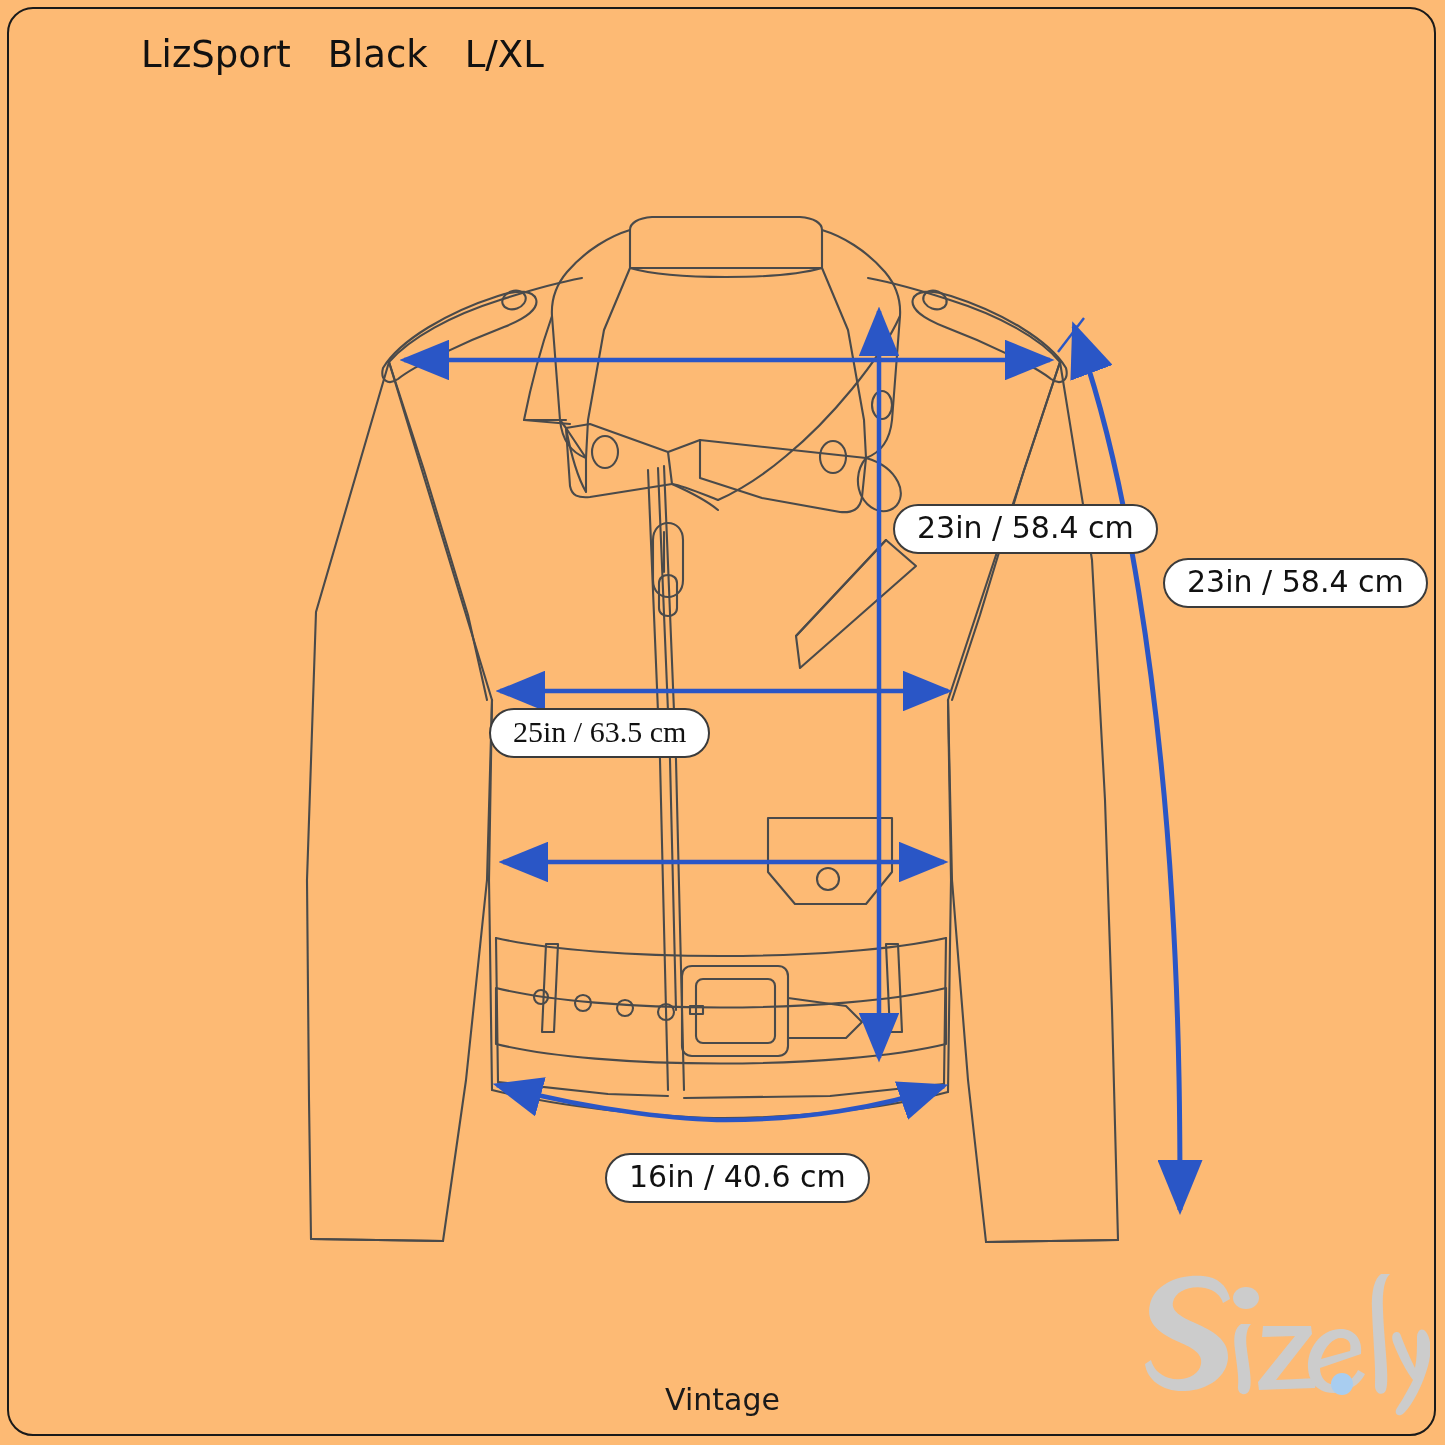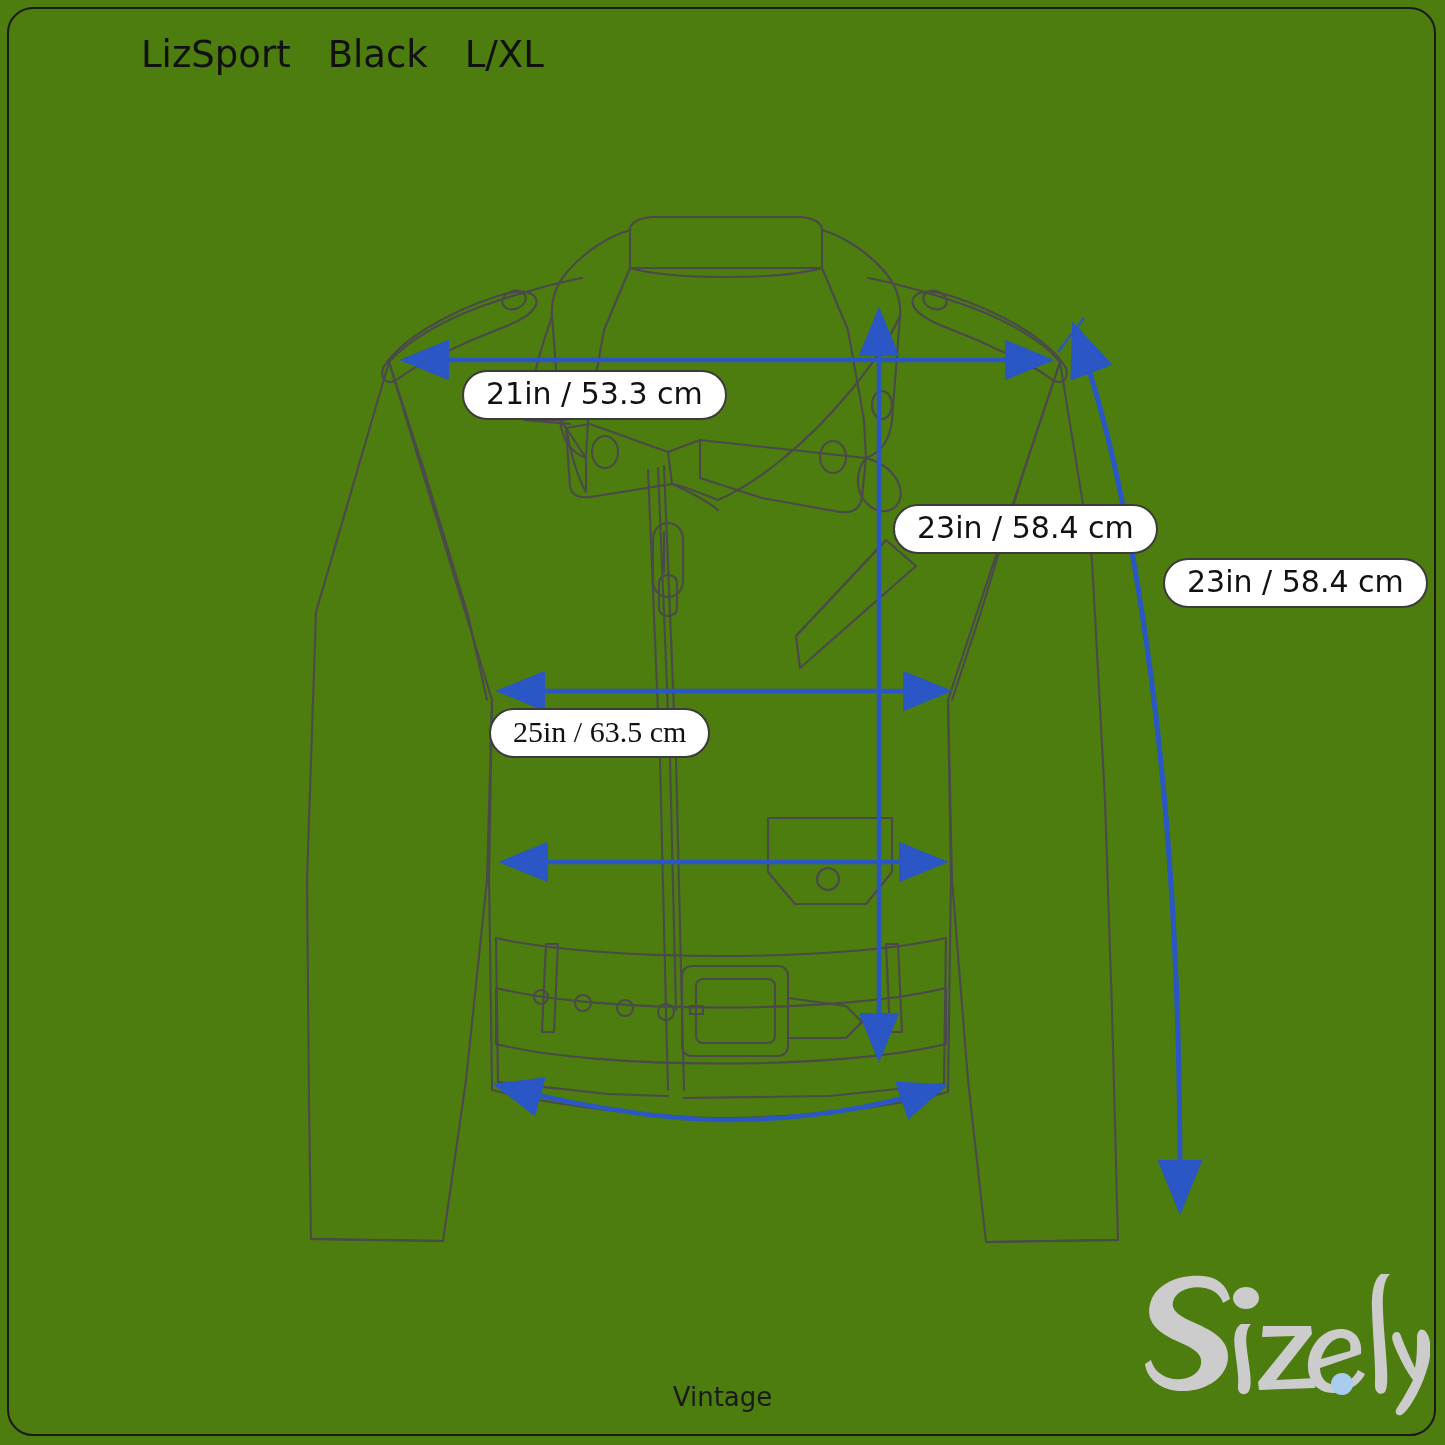--- a/index.html
+++ b/index.html
@@ -4,21 +4,21 @@
 <style>
   html, body {
     margin: 0;
     padding: 0;
     background: #ffffff;
   }
   #page {
     position: relative;
     width: 1445px;
     height: 1445px;
-    background: #4d7c0f;
+    background: #fdba74;
     font-family: "DejaVu Sans", "Liberation Sans", sans-serif;
     overflow: hidden;
   }
   #frame {
     position: absolute;
     left: 7px;
     top: 7px;
     width: 1429px;
     height: 1429px;
     border: 2px solid #1a1a1a;
@@ -34,21 +34,21 @@
     color: #111111;
     white-space: pre;
     letter-spacing: 0px;
   }
   #footer-note {
     position: absolute;
     left: 0;
     top: 1382px;
     width: 1445px;
     text-align: center;
-    font-size: 26px;
+    font-size: 30px;
     color: #1a1a1a;
   }
   svg.art {
     position: absolute;
     left: 0;
     top: 0;
     width: 1445px;
     height: 1445px;
   }
   .pill {
@@ -204,29 +204,29 @@
       <line x1="503" y1="862" x2="944" y2="862" marker-start="url(#arrL)" marker-end="url(#arrR)"></line>
 
       <path d="M497 1085 C 600 1113, 690 1120, 726 1120 C 800 1120, 880 1108, 944 1086" marker-start="url(#arrL)" marker-end="url(#arrR)"></path>
 
       <path d="M1074 326 C 1128 470, 1160 700, 1172 900 C 1180 1030, 1180 1140, 1180 1210" stroke-width="5" marker-start="url(#arrU)" marker-end="url(#arrD)"></path>
 
       <line x1="1058" y1="352" x2="1084" y2="318" stroke-width="2.4"></line>
     </g>
   </svg>
 
-  <div class="pill" style="left:462px; top:370px;">21in / 53.3 cm</div>
 
   <div class="pill" style="left:893px; top:504px;">23in / 58.4 cm</div>
 
   <div class="pill" style="left:1163px; top:558px;">23in / 58.4 cm</div>
 
   <div class="pill" style="left:489px; top:708px;font-family:Liberation Serif, serif;">25in / 63.5 cm</div>
 
 
+  <div class="pill" style="left:605px; top:1153px;">16in / 40.6 cm</div>
 
   <svg id="logo" viewBox="0 0 285 160" xmlns="http://www.w3.org/2000/svg">
     <g fill="#cccccc">
 
       <path d="M58 18 C 34 16, 10 26, 5 46 C 0 66, 16 76, 34 84 C 48 90, 58 96, 56 106 C 54 118, 38 124, 24 120 C 14 117, 8 110, 6 102 L 0 106 C 2 122, 18 134, 40 133 C 64 132, 82 118, 83 100 C 84 82, 68 73, 50 65 C 36 59, 26 53, 28 44 C 30 33, 46 27, 60 30 C 70 32, 76 38, 78 45 L 85 41 C 82 27, 72 19, 58 18 Z"></path>
 
       <ellipse cx="101" cy="40" rx="13" ry="11"></ellipse>
 
       <path d="M96 66 C 90 70, 88 78, 90 92 C 92 108, 94 120, 93 128 C 92 136, 100 139, 104 133 C 108 126, 104 108, 102 92 C 100 78, 102 70, 106 66 Z"></path>
 

